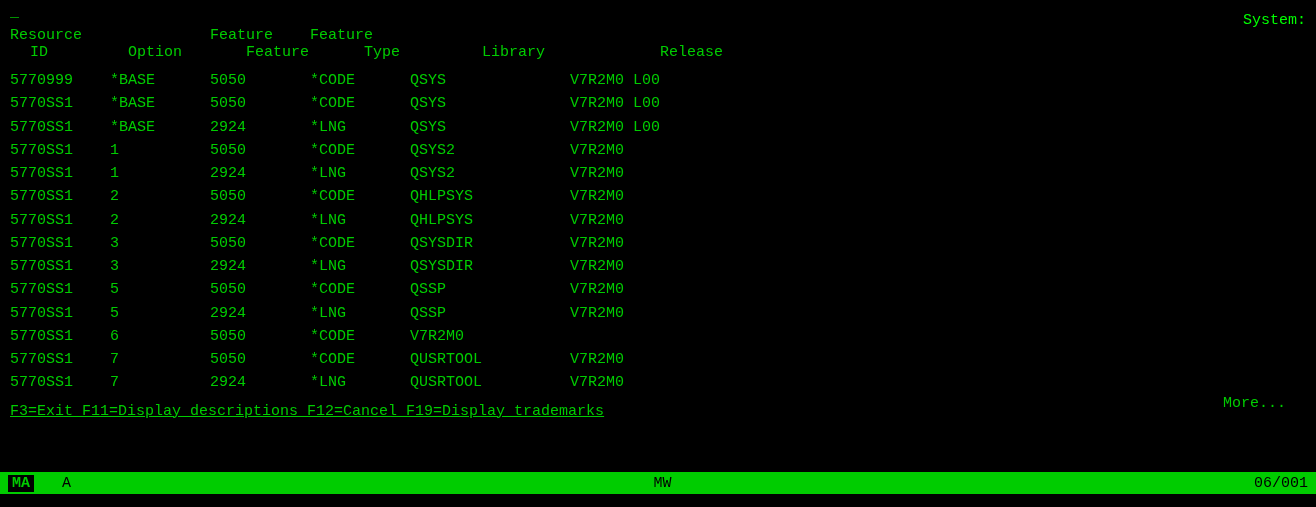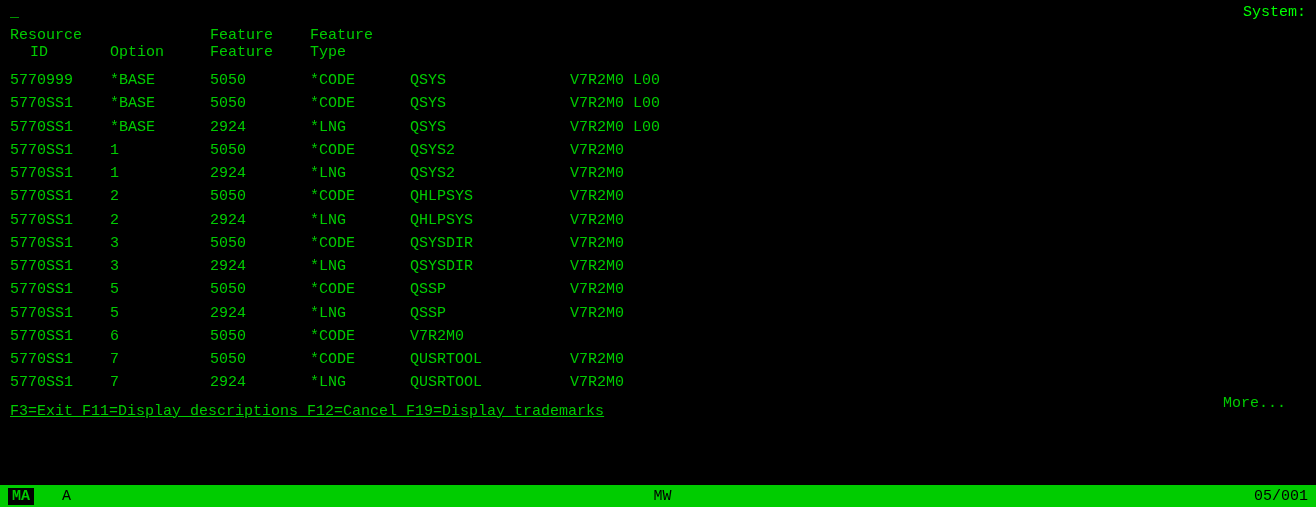--- a/index.html
+++ b/index.html
@@ -27,21 +27,21 @@
     }
     .title-bar .minimize {
       position: absolute;
       left: 0;
       top: 0;
       color: #00cc00;
     }
     .system-label {
       position: absolute;
       right: 0;
-      top: 0;
+      top: 8px;
       color: #00ff00;
     }
     .col-resource { width: 100px; }
     .col-option { width: 100px; }
     .col-feature { width: 100px; }
     .col-feat-type { width: 100px; }
     .col-library { width: 160px; }
     .col-release { width: 180px; }
 
     .data-table {
@@ -60,21 +60,21 @@
       margin-top: 6px;
       color: #00cc00;
     }
     .function-keys {
       margin-top: 8px;
       color: #00cc00;
       text-decoration: underline;
     }
     .status-bar {
       position: absolute;
-      bottom: 0;
+      bottom: 13px;
       left: 0;
       width: 100%;
       background: #00cc00;
       color: #000;
       height: 22px;
       display: flex;
       align-items: center;
       padding: 0 8px;
     }
     .status-ma {
@@ -105,25 +105,27 @@
     <span class="system-label">System:</span>
   </div>
 
   <div style="display:flex; margin-top:23px;">
     <span class="col-resource">Resource</span>
     <span class="col-option"></span>
     <span class="col-feature">Feature</span>
     <span class="col-feat-type">Feature</span>
   </div>
 
-  <div style="display:flex;">
+  <div style="display:flex;gap:18px;">
     <span class="col-resource" style="padding-left:20px;">ID</span>
     <span class="col-option">Option</span>
     <span class="col-feature">Feature</span>
     <span class="col-feat-type">Type</span>
+    <span class="col-library">Library</span>
+    <span class="col-release">Release</span>
   </div>
 
   <div class="data-table" id="data-table">
       <div class="data-row">
       <span class="col-resource">5770999</span>
       <span class="col-option">*BASE</span>
       <span class="col-feature">5050</span>
       <span class="col-feat-type">*CODE</span>
       <span class="col-library">QSYS</span>
       <span class="col-release">V7R2M0 L00</span>
@@ -237,15 +239,15 @@
     <span class="more-label">More...</span>
   </div>
 
 
   <div class="function-keys">F3=Exit    F11=Display descriptions    F12=Cancel    F19=Display trademarks</div>
 
   <div class="status-bar">
     <span class="status-ma">MA</span>
     <span class="status-a">A</span>
     <span class="status-mw">MW</span>
-    <span class="status-page">05/001</span>
+    <span class="status-page">06/001</span>
   </div>
 </div>
 
 </body></html>

